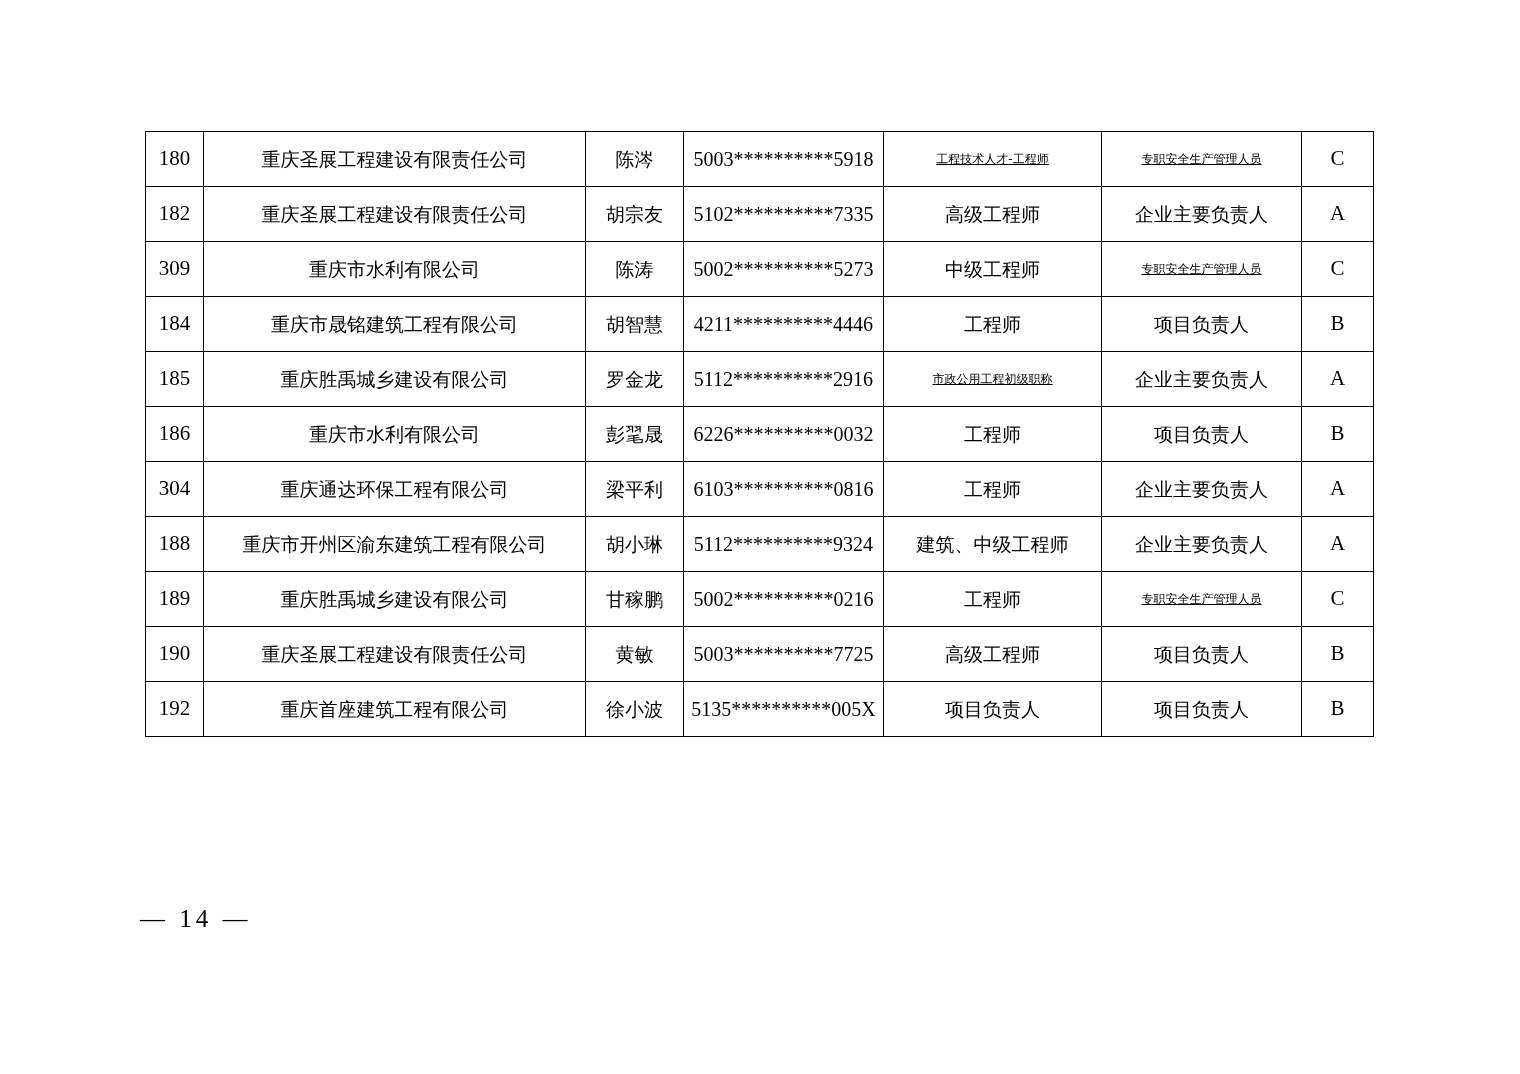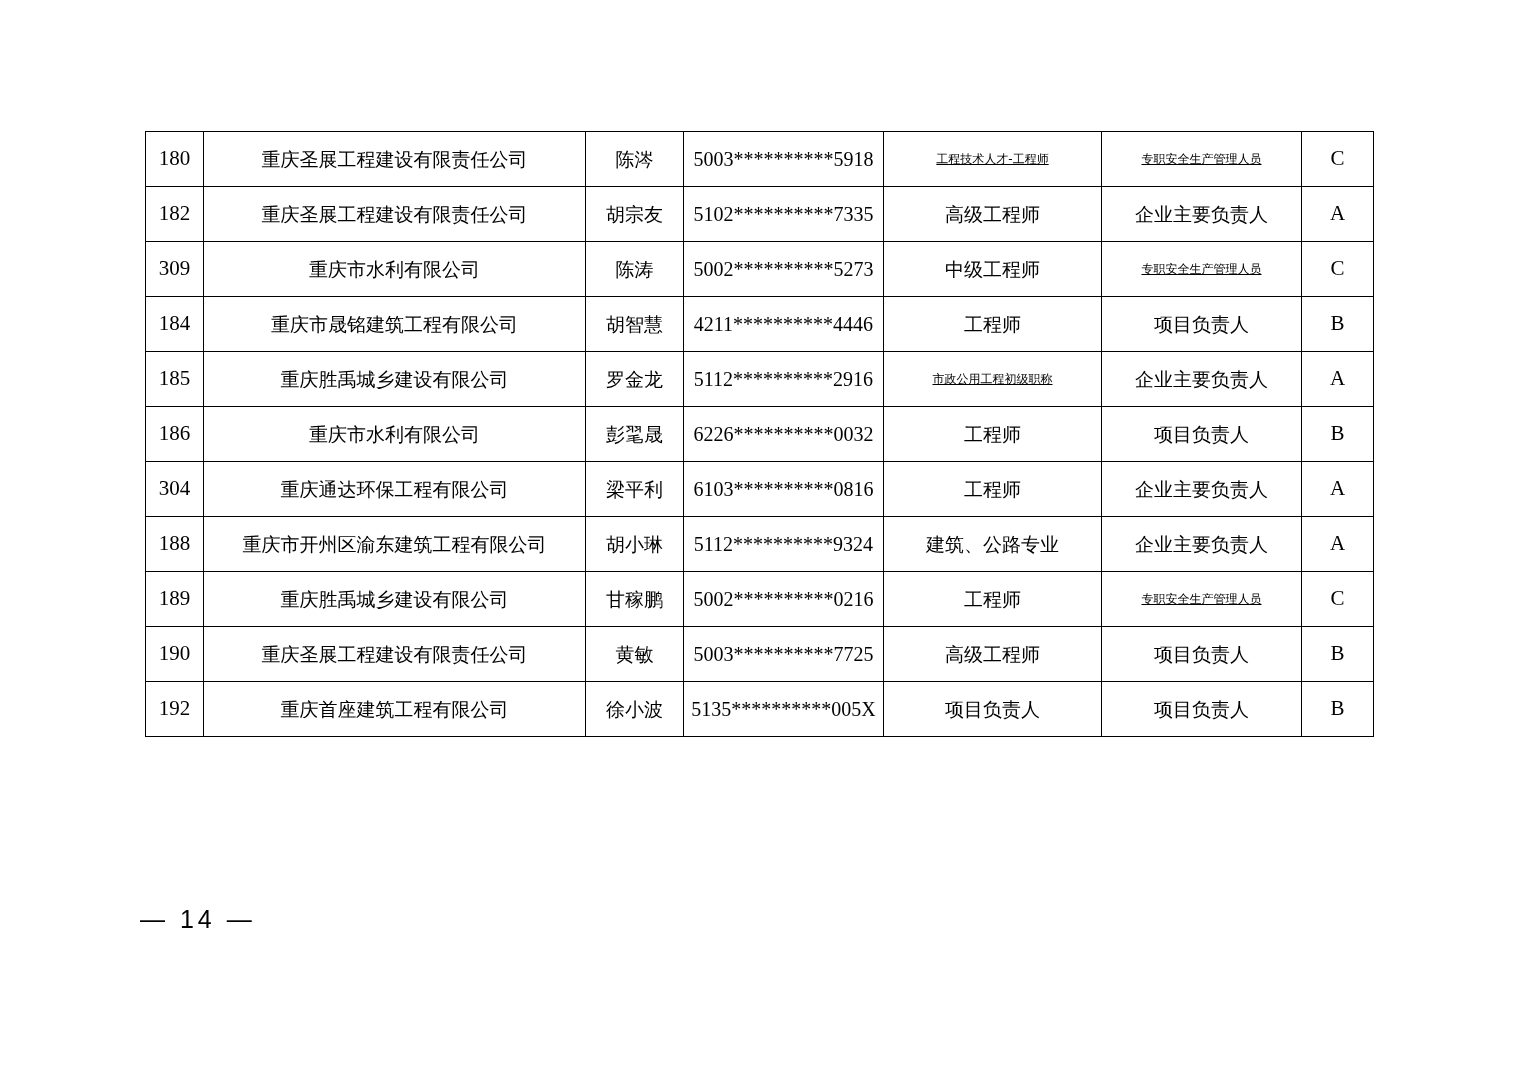--- a/index.html
+++ b/index.html
@@ -60,21 +60,21 @@
     text-align: center;
   }
   td.small {
     font-size: 12px;
     text-decoration: underline;
   }
   .page-number {
     position: absolute;
     left: 140px;
     top: 905px;
-    font-family: Liberation Sans, sans-serif;
+    font-family: Liberation Serif, serif;
     font-size: 25px;
     letter-spacing: 4px;
   }
 </style>
 </head>
 <body>
 
 <div class="page">
 
   <table class="doc-table">
@@ -149,21 +149,21 @@
           <td class="idnum">6103**********0816</td>
           <td>工程师</td>
           <td>企业主要负责人</td>
           <td class="cat">A</td>
         </tr>
         <tr>
           <td class="num">188</td>
           <td>重庆市开州区渝东建筑工程有限公司</td>
           <td>胡小琳</td>
           <td class="idnum">5112**********9324</td>
-          <td>建筑、公路专业</td>
+          <td>建筑、中级工程师</td>
           <td>企业主要负责人</td>
           <td class="cat">A</td>
         </tr>
         <tr>
           <td class="num">189</td>
           <td>重庆胜禹城乡建设有限公司</td>
           <td>甘稼鹏</td>
           <td class="idnum">5002**********0216</td>
           <td>工程师</td>
           <td class="small">专职安全生产管理人员</td>

